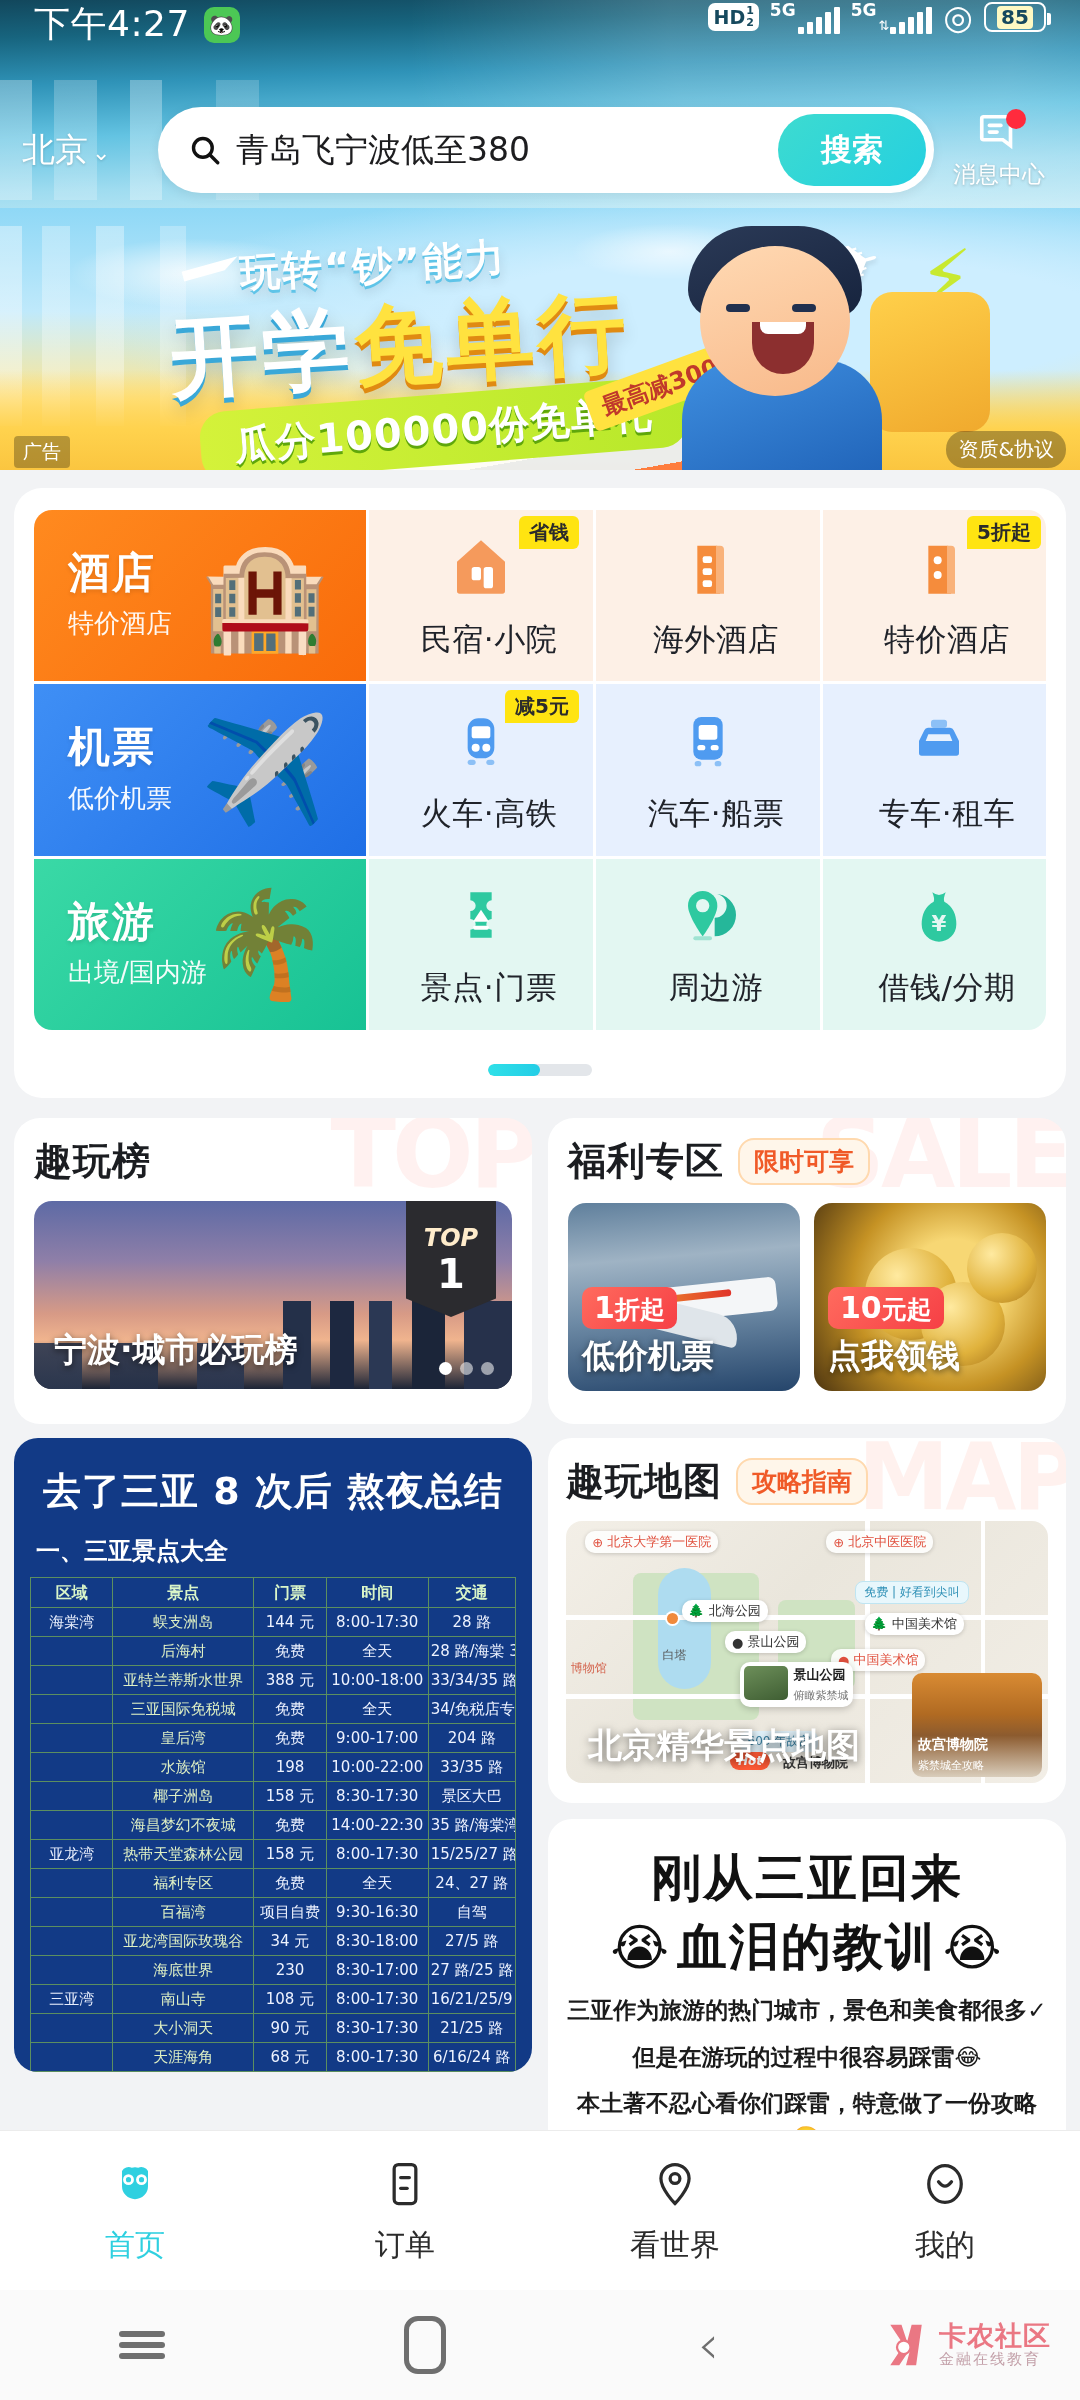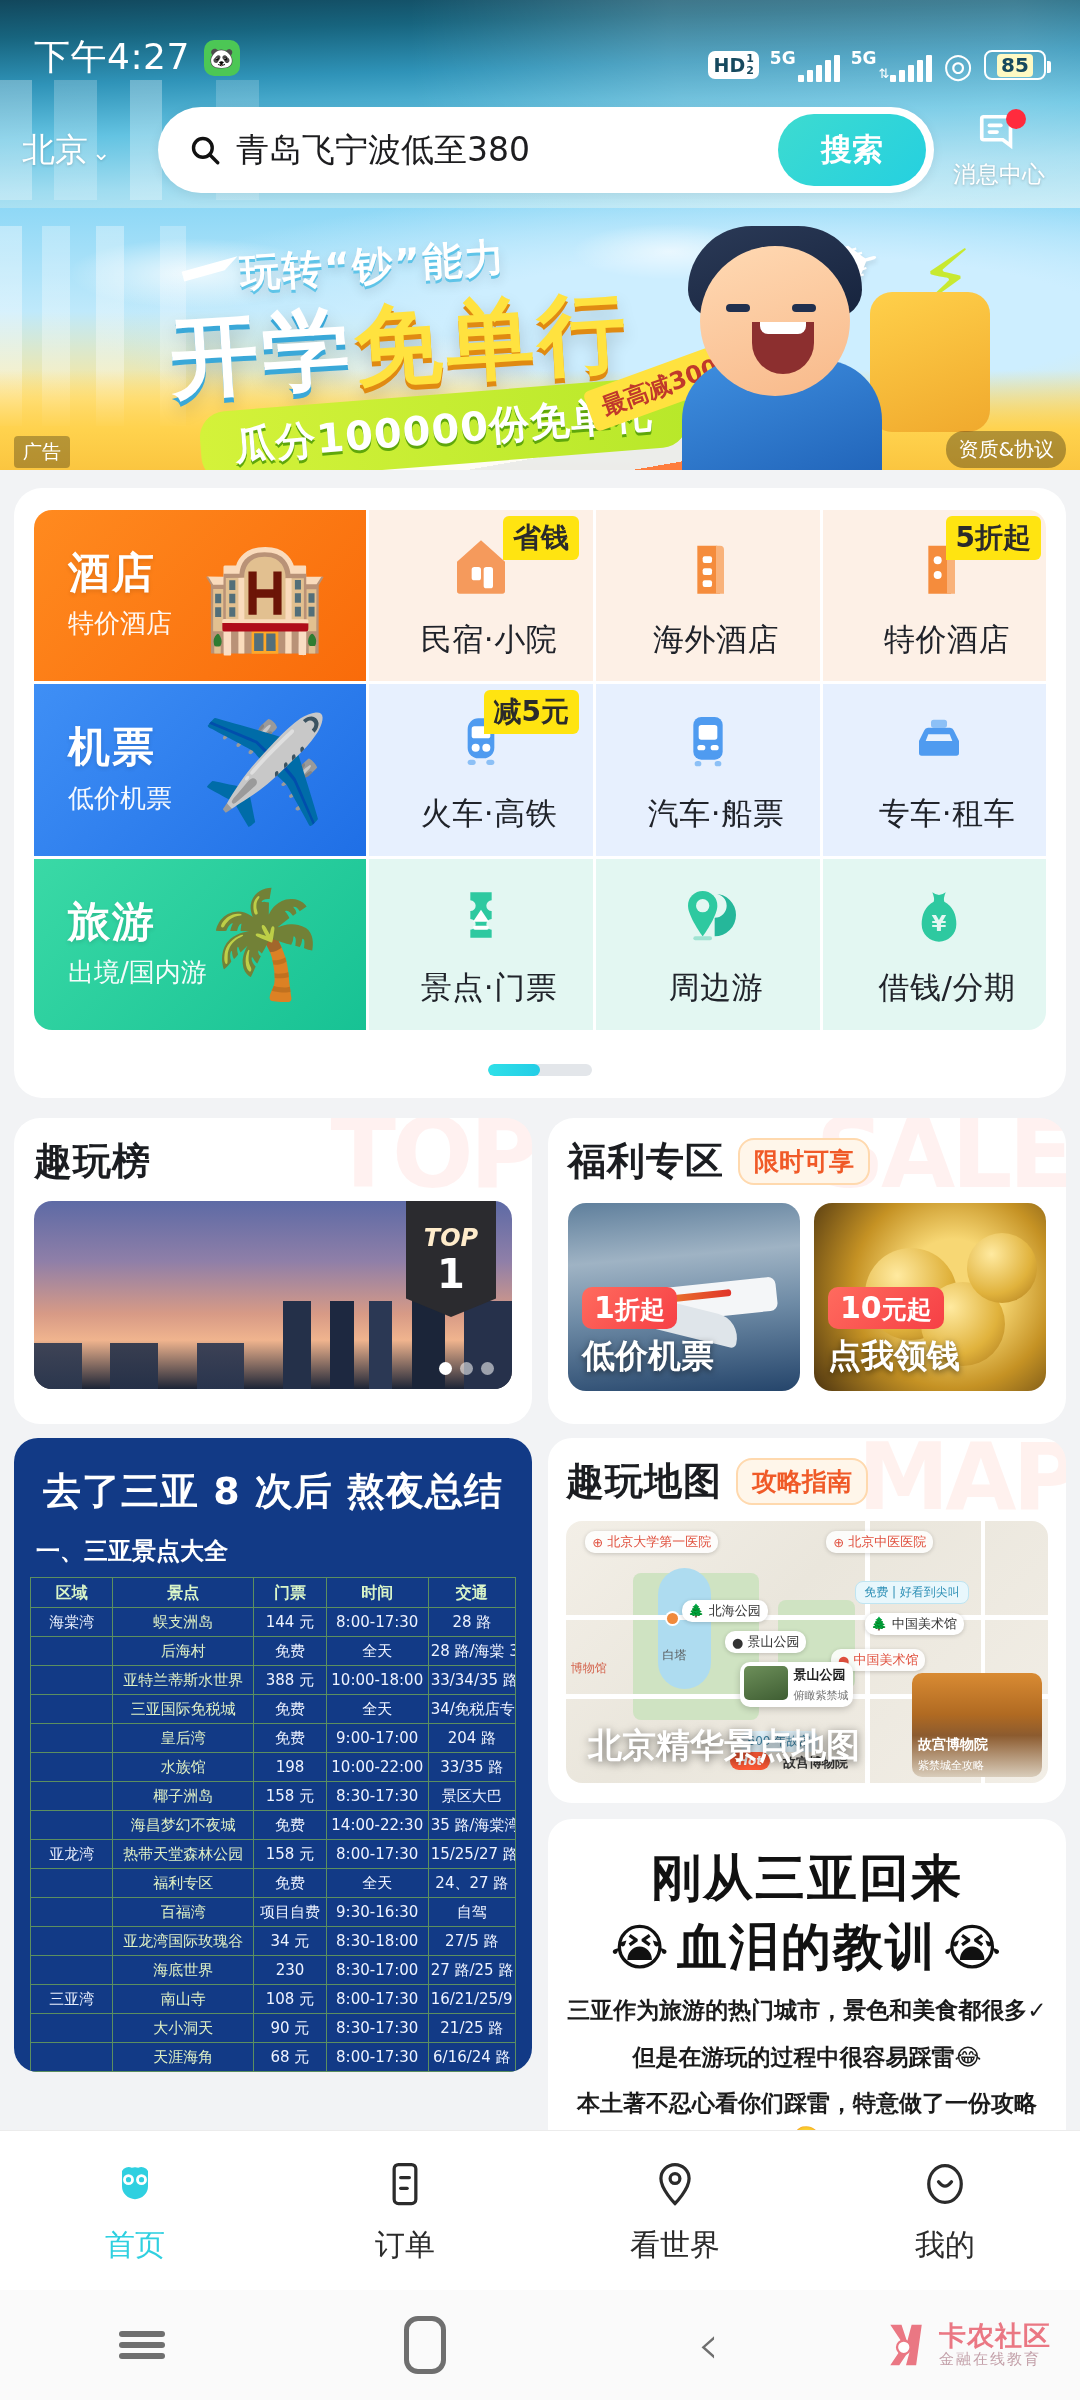--- a/index.html
+++ b/index.html
@@ -23,21 +23,21 @@
     background:
       linear-gradient(to right, rgba(255,255,255,.30) 0 3%, transparent 3% 5%,
       rgba(255,255,255,.22) 5% 9%, transparent 9% 12%,
       rgba(255,255,255,.30) 12% 15%, transparent 15% 20%,
       rgba(255,255,255,.18) 20% 24%, transparent 24% 90%);
   }
 
   
   .statusbar {
     position: absolute; top: 0; left: 0; width: 1080px; height: 82px;
-    display: flex; align-items: flex-end; justify-content: space-between;
+    display: flex; align-items: flex-start; justify-content: space-between;
     padding: 0 34px; color: #fff; z-index: 40;
   }
   .sb-left { display:flex; align-items:center; gap:14px; }
   .sb-time { font-size: 36px; font-weight: 500; letter-spacing: .5px; }
   .sb-appicon {
     width: 36px; height: 36px; border-radius: 10px; background: #4cc755;
     display:flex; align-items:center; justify-content:center;
     font-size: 20px; color:#fff; line-height:1;
   }
   .sb-right { display:flex; align-items:center; gap:11px; }
@@ -177,21 +177,21 @@
   .bigtile p { font-size:26px; margin-top:10px; opacity:.95; }
   .bigart { position:absolute; right:6px; bottom:0; width:190px; height:100%;
     display:flex; align-items:center; justify-content:center; font-size:104px; line-height:1; }
   .cell { position:relative; display:flex; flex-direction:column; align-items:center; justify-content:center; gap:16px; }
   .cell.r1 { background:#fdf0e6; } .cell.r2 { background:#e7f0fe; } .cell.r3 { background:#e3f7f2; }
   .cell.last.r1 { border-radius:0 14px 0 0; } .cell.last.r3 { border-radius:0 0 14px 0; }
   .cell .glyph { width:72px; height:72px; display:flex; align-items:center; justify-content:center; }
   .cell .lbl { font-size:31px; color:#20232a; letter-spacing:.5px;margin-left:16px; }
   .badge {
     position:absolute; top:6px; right:14px; background:#ffe411; color:#2b2b2b;
-    font-size:28px; font-weight:700; padding:3px 10px; border-radius:6px 6px 6px 0; white-space:nowrap;
+    font-size:20px; font-weight:700; padding:3px 10px; border-radius:6px 6px 6px 0; white-space:nowrap;
   }
   .pager { position:absolute; bottom:22px; left:0; width:100%; display:flex; justify-content:center; }
   .pager .track { width:104px; height:12px; background:#e3e6ea; border-radius:6px; overflow:hidden; }
   .pager .fill { width:52px; height:100%; border-radius:6px; background: linear-gradient(90deg,#2fe0e8,#23cde6); }
 
   
   .rowcards { position:absolute; top:648px; left:14px; width:1052px; height:306px; display:flex; gap:16px; }
   .scard { flex:1; background:#fff; border-radius:26px; padding:18px 20px; position:relative; overflow:hidden; }
   .scard .wm { position:absolute; right:-4px; top:-20px; font-size:96px; font-weight:900; color:rgba(255,120,110,.10); letter-spacing:-4px; }
   .scard-head { display:flex; align-items:center; gap:14px; position:relative; z-index:2; }
@@ -561,20 +561,21 @@
         <div class="scard-head">
           <span class="scard-title">趣玩榜</span>
         </div>
         <div class="rankimg">
           <div class="sky-city"></div>
             <div class="sky-city2"></div>
           <div class="topbadge">
             <span class="t">TOP</span>
             <span class="n">1</span>
           </div>
+          <span class="rank-caption">宁波·城市必玩榜</span>
           <span class="dots">
               <i class="on"></i>
               <i></i>
               <i></i>
             </span>
         </div>
       </div>
 
       <div class="scard">
         <span class="wm">SALE</span>

